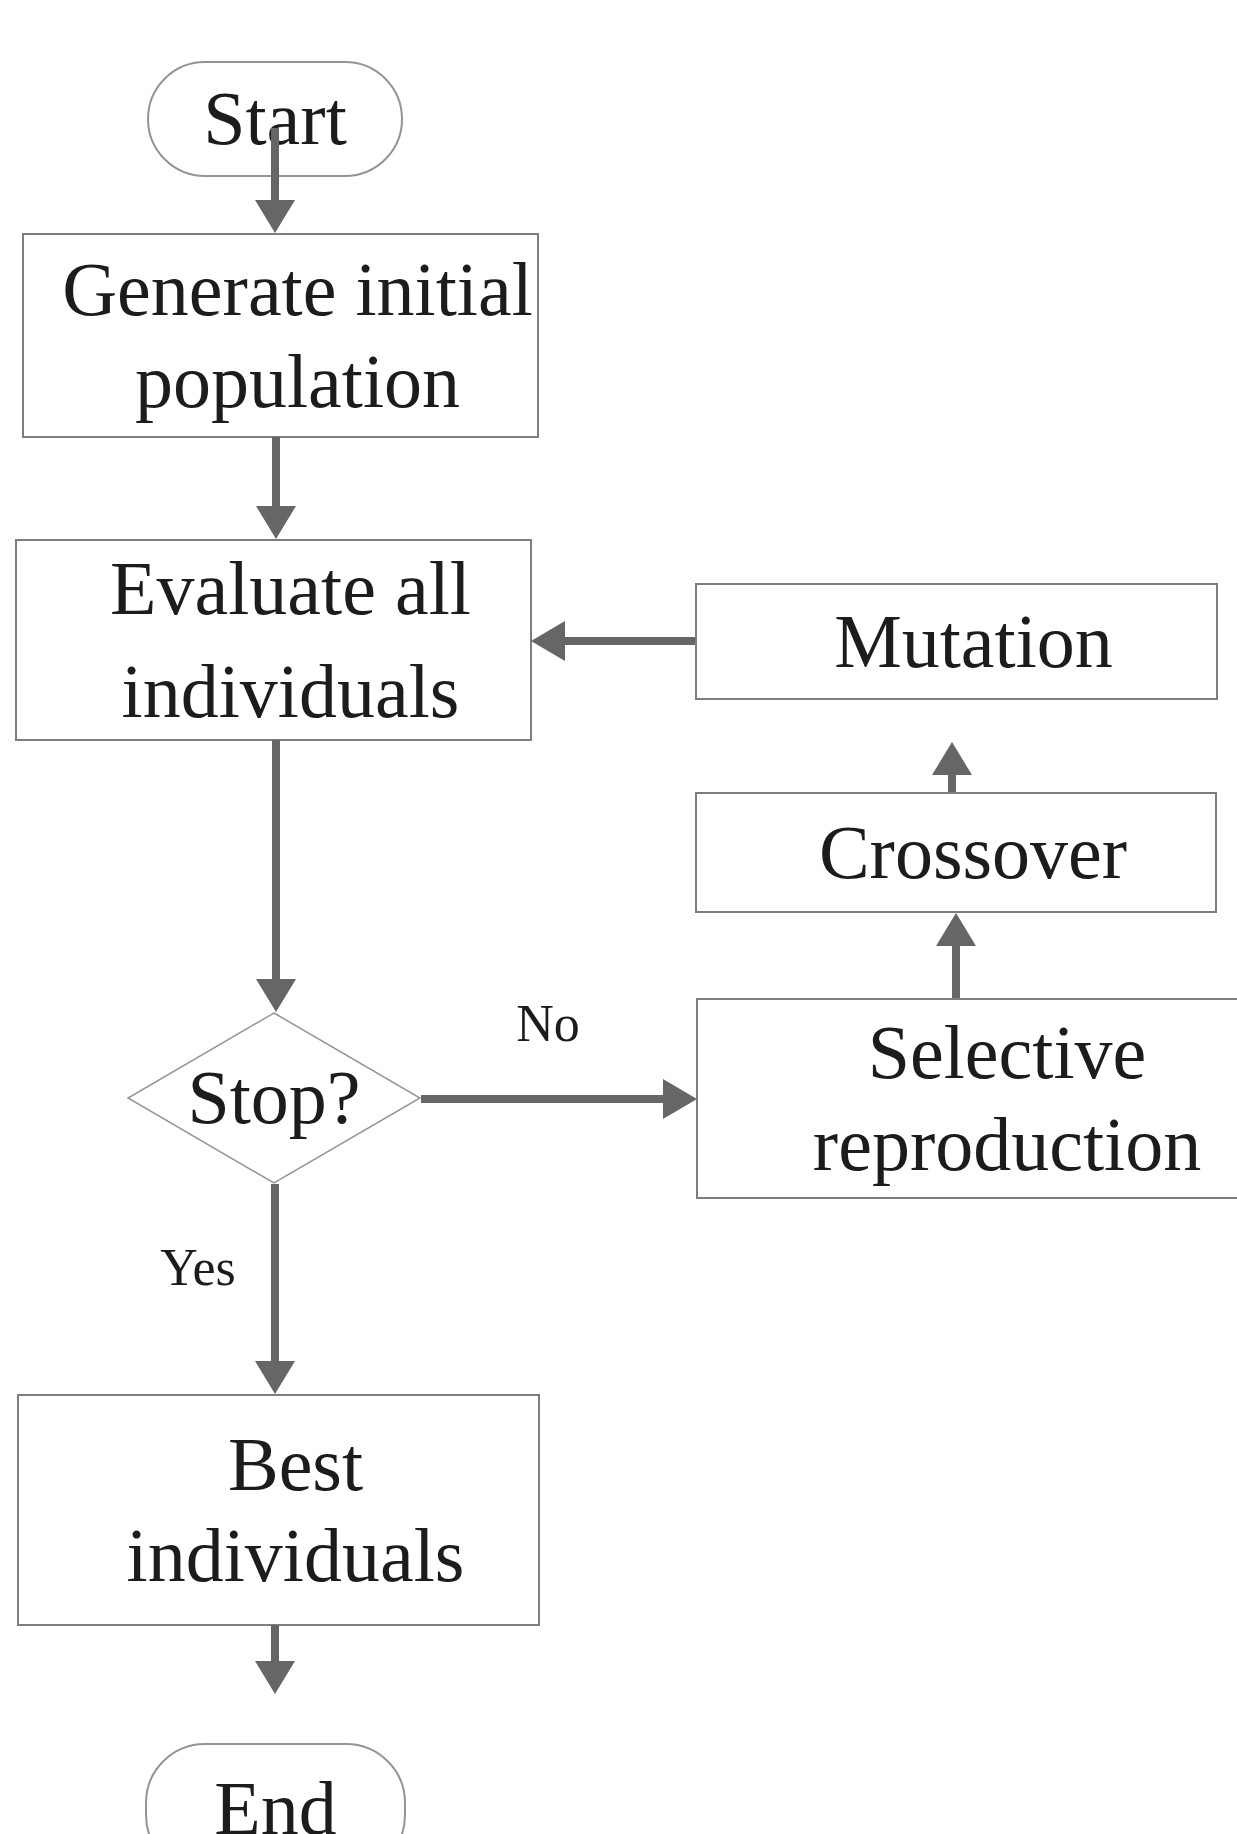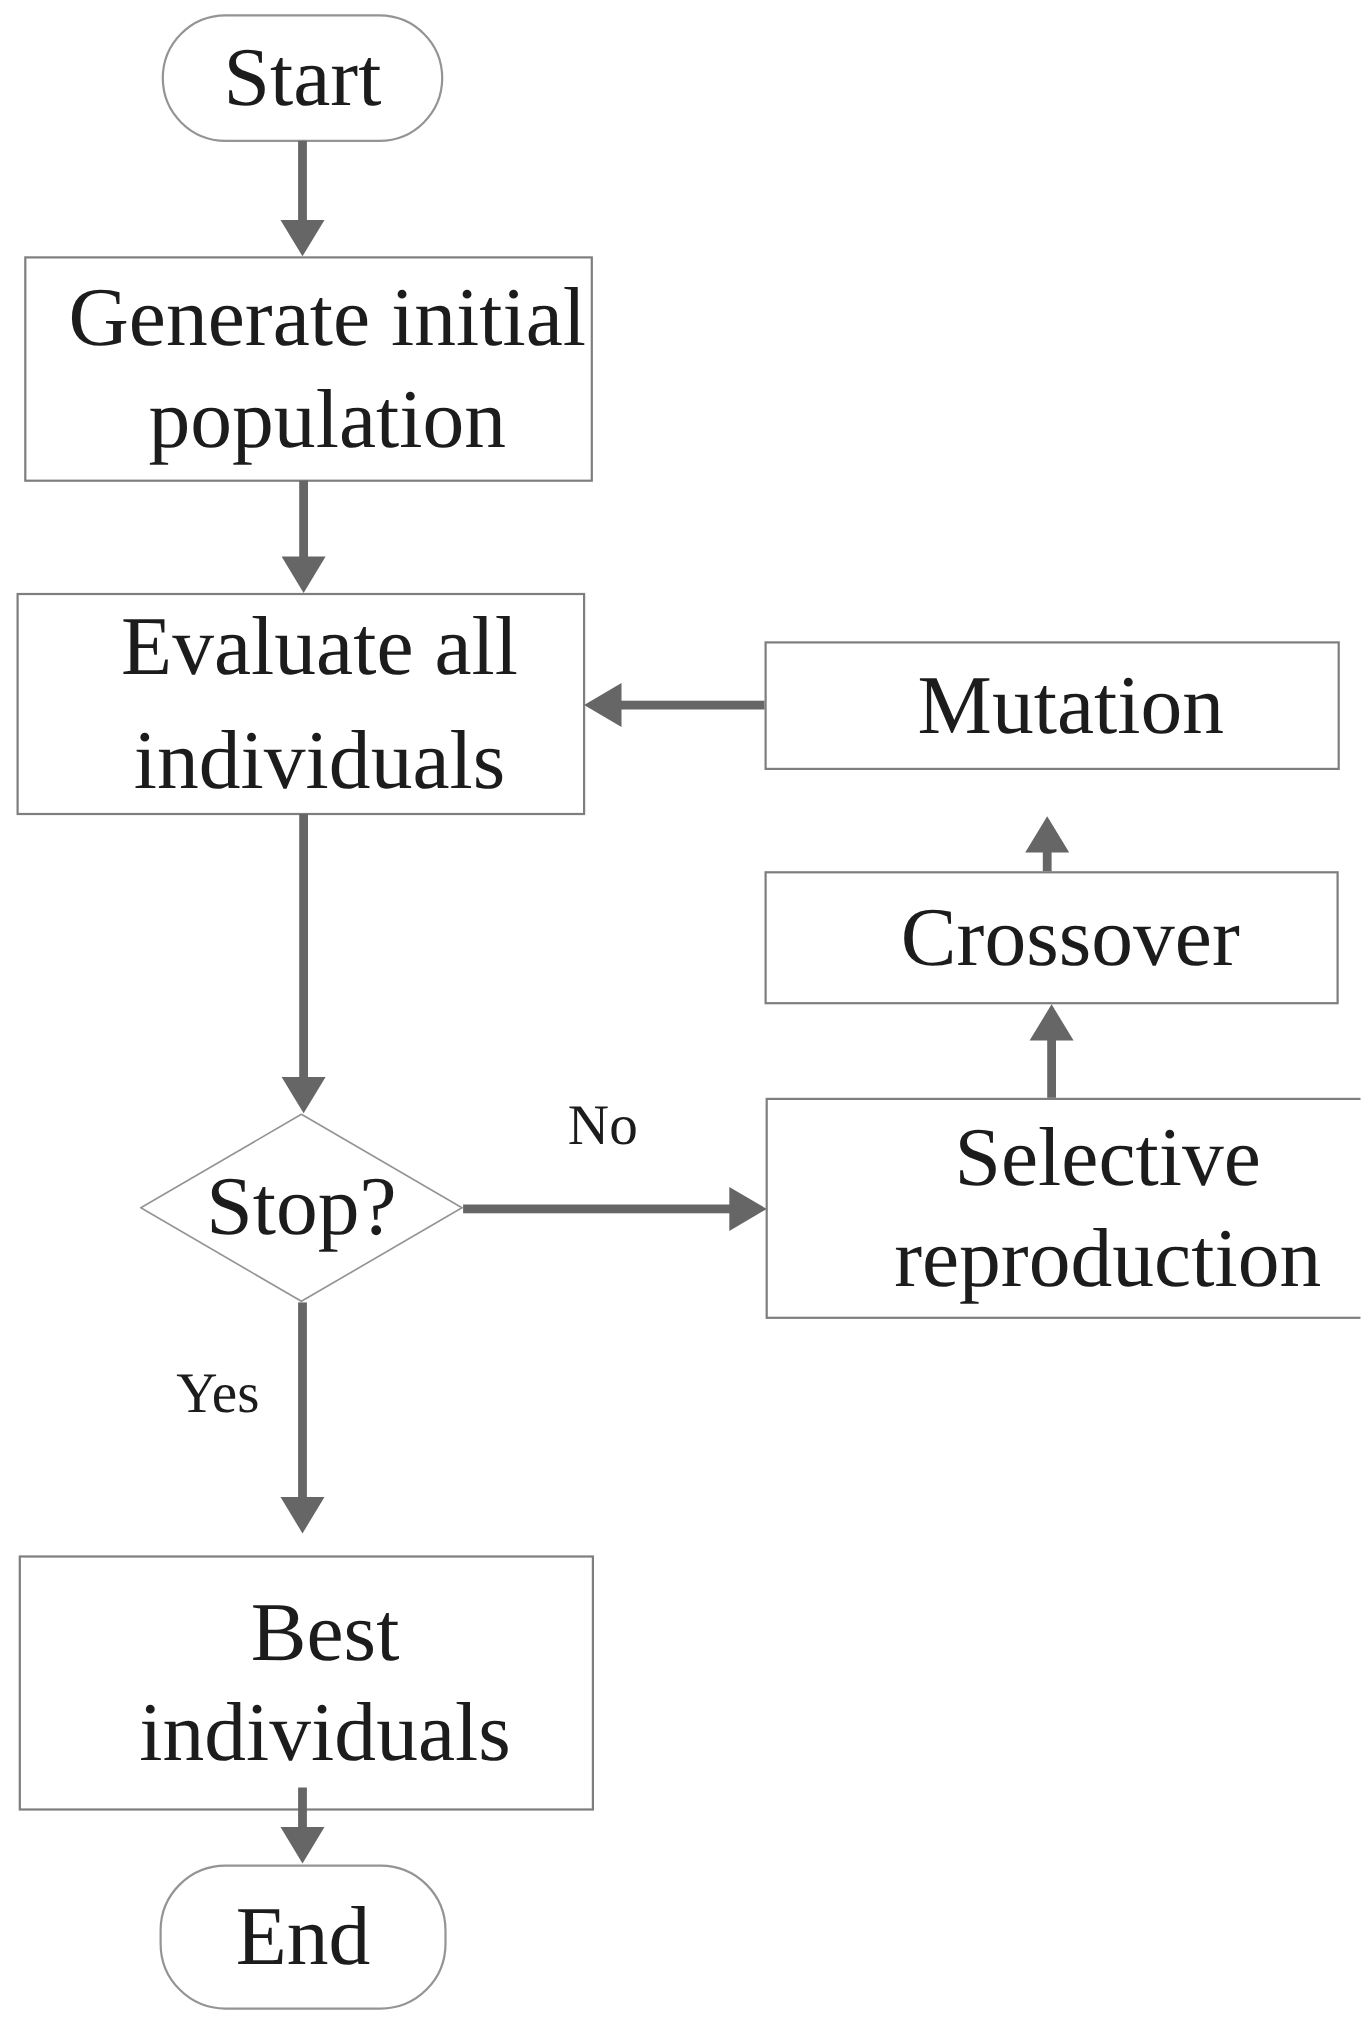--- a/index.html
+++ b/index.html
@@ -19,21 +19,21 @@
     flex-direction: column;
     align-items: center;
     justify-content: center;
     text-align: center;
     font-size: 76px;
     line-height: 1.2;
     background: #ffffff;
     white-space: nowrap;
   }
   .rect   { border: 2px solid var(--box-border, #7e7e7e); padding-left: 34px; }
-  .pill   { border: 2px solid var(--terminal-border, #949494); }
+  .pill   { border: 2px solid var(--terminal-border, #949494); margin-top: 48px; }
   .diamond-wrap { background: transparent; border: none; text-align: center; }
   .diamond-wrap svg { position: absolute; left: 0; top: 0; }
   .diamond-wrap .lbl { position: relative; z-index: 1; }
 
   .edge-label {
     position: absolute;
     font-size: 52px;
     line-height: 1;
     text-align: center;
   }
@@ -78,21 +78,21 @@
     <span>reproduction</span>
   </div>
 
   <div class="node diamond-wrap" style="left:127px; top:1012px; width:294px; height:172px;">
     <svg width="294" height="172" viewBox="0 0 294 172">
       <polygon points="147,1 293,86 147,171 1,86" fill="#ffffff" stroke="#949494" stroke-width="1.5"></polygon>
     </svg>
     <span class="lbl">Stop?</span>
   </div>
 
-  <div class="node rect" style="left:17px; top:1394px; width:523px; height:232px;margin-top:20px;">
+  <div class="node rect" style="left:17px; top:1394px; width:523px; height:232px;">
     <span>Best</span>
     <span>individuals</span>
   </div>
 
   <div class="node pill" style="left:145px; top:1695px; width:261px; height:132px; border-radius:60px;">
     <span>End</span>
   </div>
 
   <div>
     <div class="shaft-v" style="left:271px; top:128px; height:75px;"></div>

